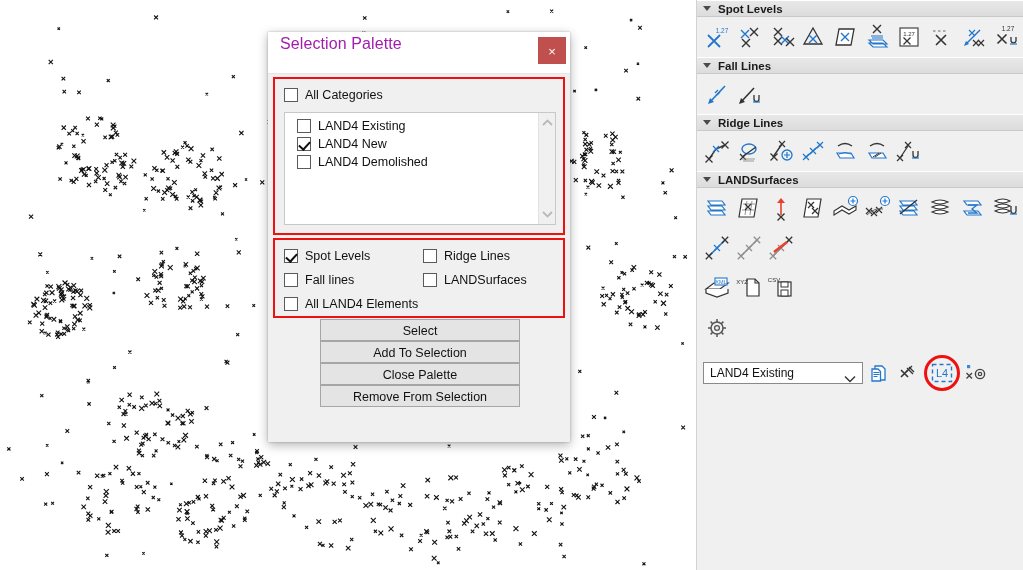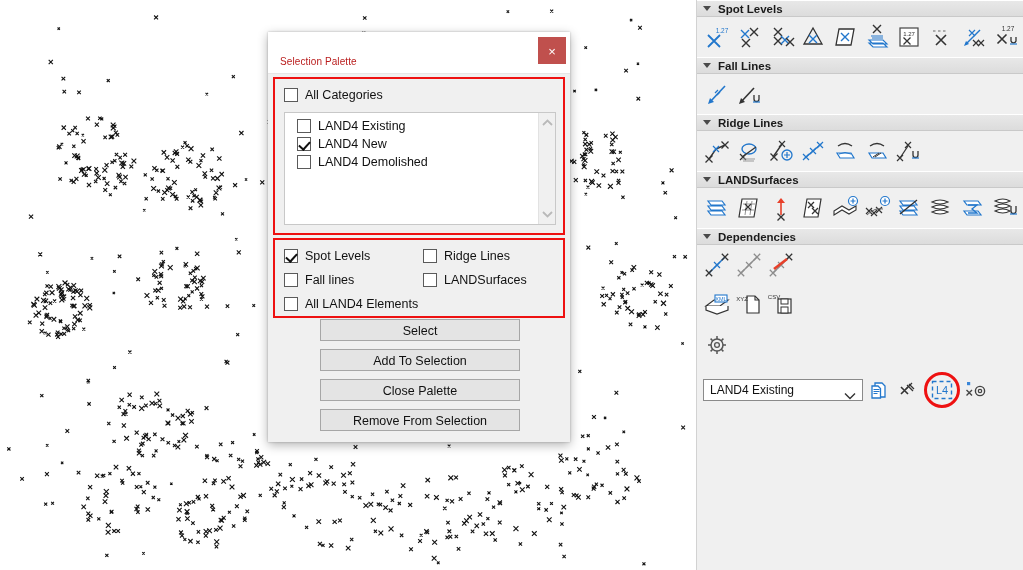--- a/index.html
+++ b/index.html
@@ -23,22 +23,22 @@
   #selection-palette {
     position: absolute; left: 268px; top: 32px; width: 302px; height: 410px;
     background: #f0f0f0;
     box-shadow: 0 3px 10px rgba(0,0,0,0.30), 0 0 2px rgba(0,0,0,0.25);
   }
   .dlg-titlebar {
     position: relative; height: 42px; background: #ffffff;
     border-bottom: 1px solid #e6e6e6;
   }
   .dlg-title {
-    position: absolute; left: 12px; top: 24px;
-    font-size: 10px; color: #b91c1c; letter-spacing: .1px;
+    position: absolute; left: 12px; top: 3px;
+    font-size: 16px; color: #a21caf; letter-spacing: .1px;
   }
   .dlg-close {
     position: absolute; right: 4px; top: 5px; width: 28px; height: 27px;
     background: #c0504d; color: #ffffff; border: none;
     font-size: 13px; line-height: 27px; text-align: center; cursor: pointer;
     font-family: "Liberation Sans", sans-serif;
   }
 
   .redbox { border: 2px solid #ee1111; background: #f0f0f0; }
 
@@ -71,21 +71,21 @@
   .chev { position: absolute; left: 3px; width: 11px; height: 7px; }
   .chev svg { display: block; }
 
   #kind-redbox {
     position: absolute; left: 5px; top: 206px; width: 292px; height: 80px;
   }
   .kind-row { position: absolute; display: flex; align-items: center; }
 
   .btn-stack { position: absolute; left: 52px; top: 287px; width: 200px; }
   .dlg-btn {
-    display: block; width: 200px; height: 22px; margin-bottom: 8px;
+    display: block; width: 200px; height: 22px; 
     background: #e4e4e4; border: 1px solid #a6a6a6;
     font-size: 12.5px; color: #111; text-align: center; line-height: 20px;
     cursor: pointer; font-family: "Liberation Sans", sans-serif;
   }
 
   
   #tool-panel {
     position: absolute; left: 696px; top: 0; width: 327px; height: 570px;
     background: #f0f0f0; border-left: 1px solid #d2d2d2;
   }
@@ -1378,24 +1378,20 @@
         </div>
         <div class="tool-ico">
           <svg width="30" height="30" viewBox="0 0 30 30">
             <path d="M5 8 q8 -4 15 0 q-7 4 -15 0 z M5 13 q8 -4 15 0 q-7 4 -15 0 z M5 18 q8 -4 15 0 q-7 4 -15 0 z" fill="#fff" stroke="#333" stroke-width="1.1"></path>
             <path d="M21 13 v5 a2.5 2.5 0 0 0 5 0 v-5" fill="none" stroke="#333" stroke-width="1.3"></path>
             <path d="M20 21 h7" stroke="#2277cc" stroke-width="1.2"></path>
           </svg>
         </div>
       </div>
 
-    <div class="section-header">
-      <span class="tri"></span>
-      <span class="section-title">Dependencies</span>
-    </div>
     <div class="icon-row" id="row-dep">
         <div class="tool-ico">
           <svg width="30" height="30" viewBox="0 0 30 30">
             <path d="M7 23 L23 7" stroke="#2277cc" stroke-width="1.5"></path>
             <path d="M3.8 19.8 L10.2 26.2 M10.2 19.8 L3.8 26.2" stroke="#333333" stroke-width="1.3" fill="none"></path>
             <path d="M12 12 L18 18 M18 12 L12 18" stroke="#2277cc" stroke-width="1.2" fill="none"></path>
             <path d="M19.8 3.8 L26.2 10.2 M26.2 3.8 L19.8 10.2" stroke="#333333" stroke-width="1.3" fill="none"></path>
           </svg>
         </div>
         <div class="tool-ico">

